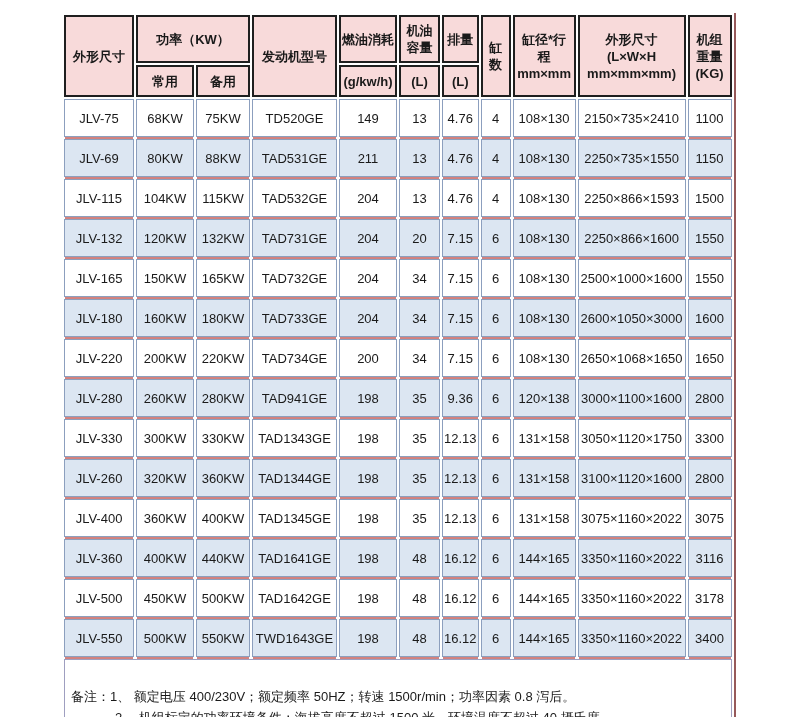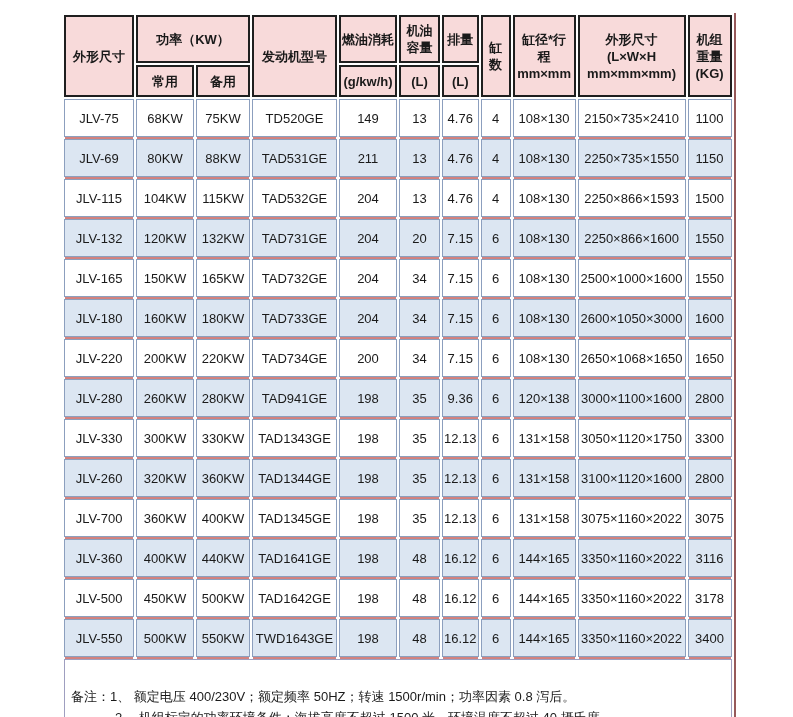--- a/index.html
+++ b/index.html
@@ -234,21 +234,21 @@
           <td>TAD1344GE</td>
           <td>198</td>
           <td>35</td>
           <td>12.13</td>
           <td>6</td>
           <td>131×158</td>
           <td>3100×1120×1600</td>
           <td>2800</td>
         </tr>
         <tr>
-          <td>JLV-700</td>
+          <td>JLV-400</td>
           <td>360KW</td>
           <td>400KW</td>
           <td>TAD1345GE</td>
           <td>198</td>
           <td>35</td>
           <td>12.13</td>
           <td>6</td>
           <td>131×158</td>
           <td>3075×1160×2022</td>
           <td>3075</td>

